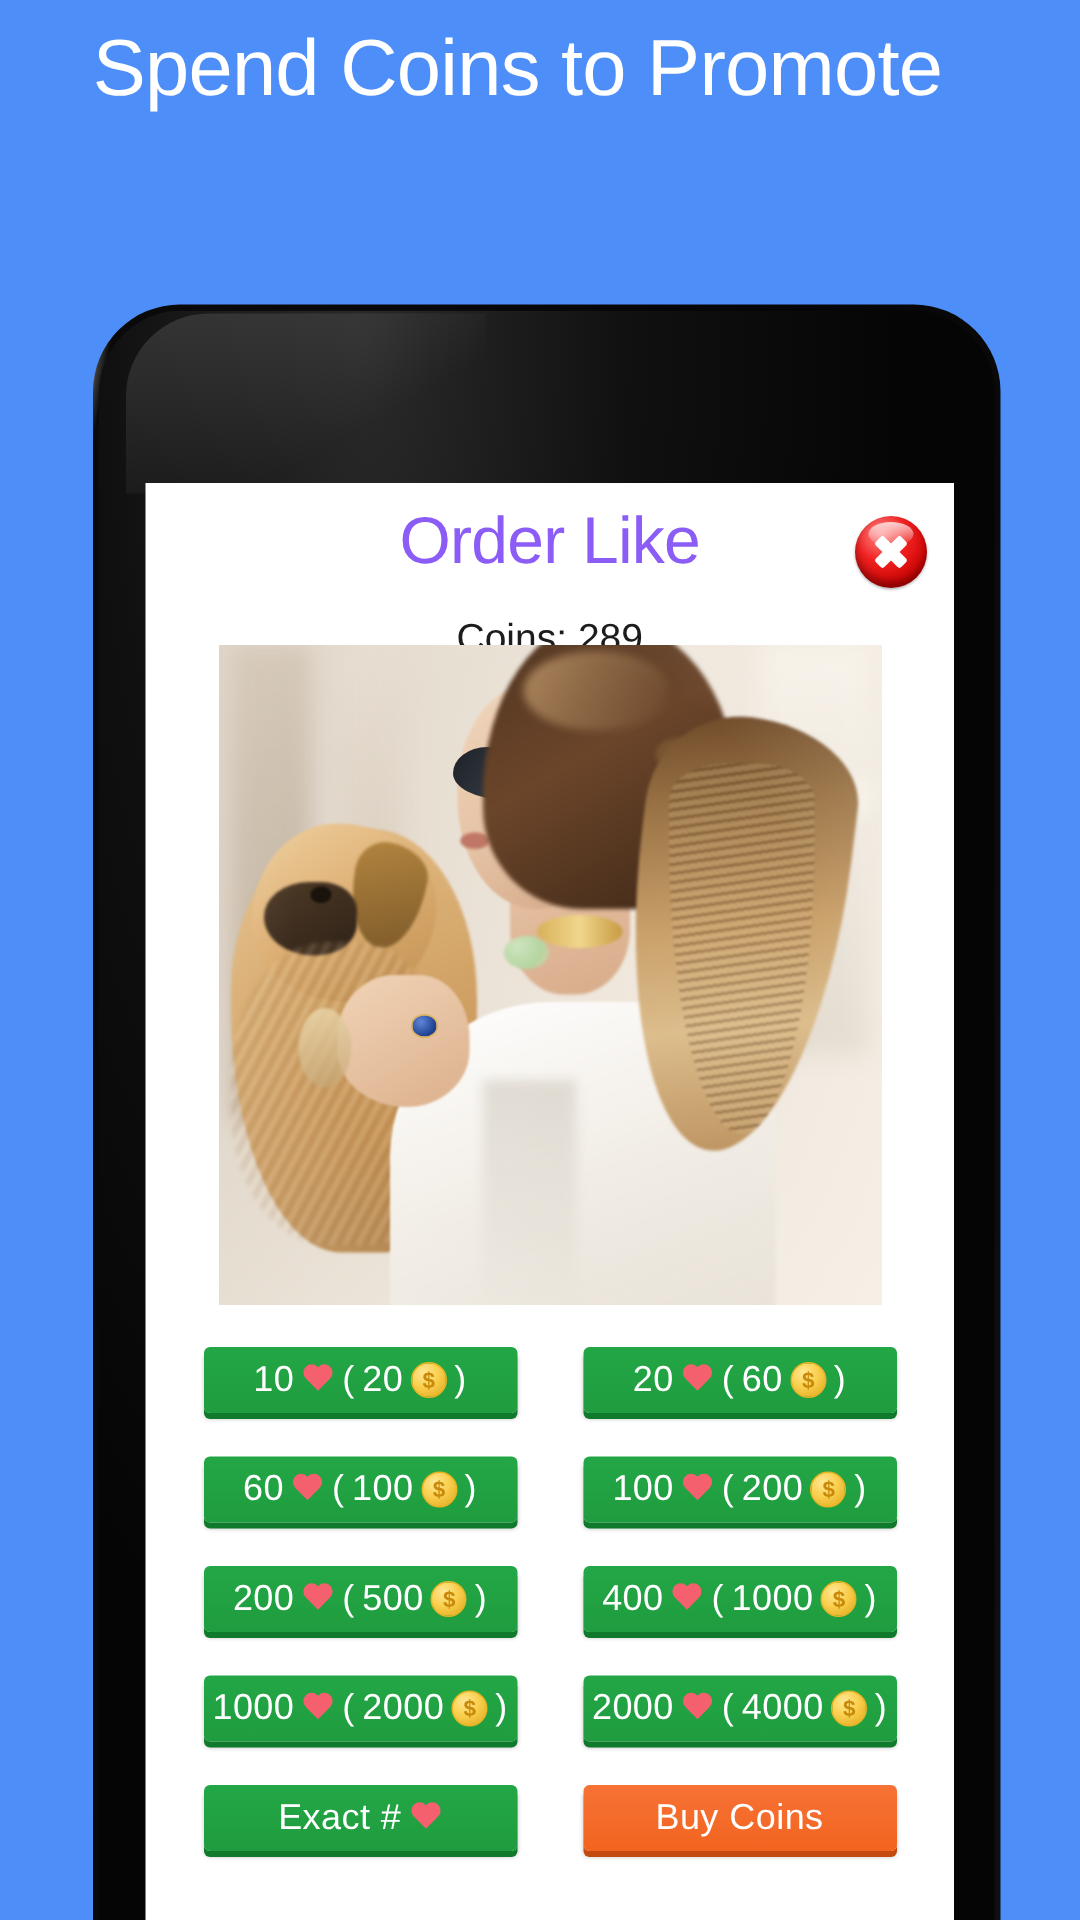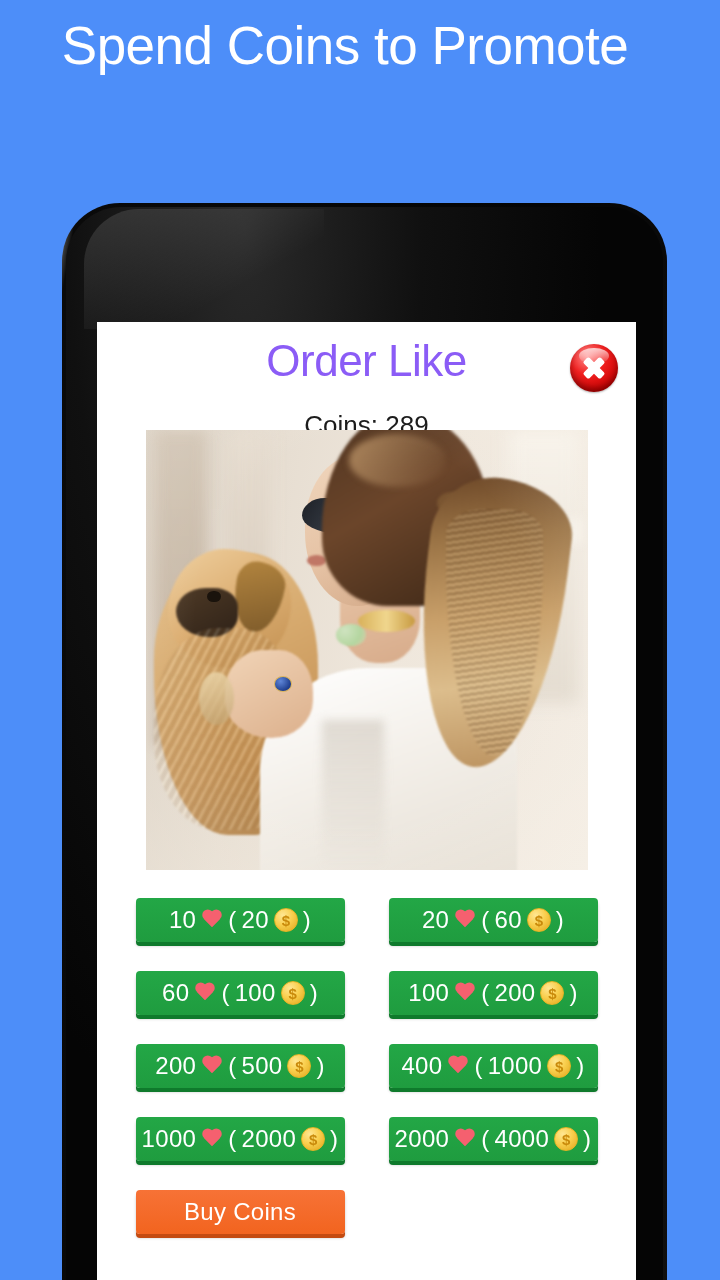--- a/index.html
+++ b/index.html
@@ -593,20 +593,24 @@
 
         <button class="pkg-btn">
           <span class="btn-label">2000</span>
           <span class="heart"></span>
           <span class="paren">(</span>
           <span class="btn-label">4000</span>
           <span class="coin">$</span>
           <span class="paren">)</span>
         </button>
 
+        <button class="pkg-btn">
+          <span class="btn-label">Exact  #</span>
+          <span class="heart"></span>
+        </button>
 
         <button class="pkg-btn orange">
           <span class="btn-label">Buy  Coins</span>
         </button>
 
       </div>
     </div>
   </div>
 </div>
 

